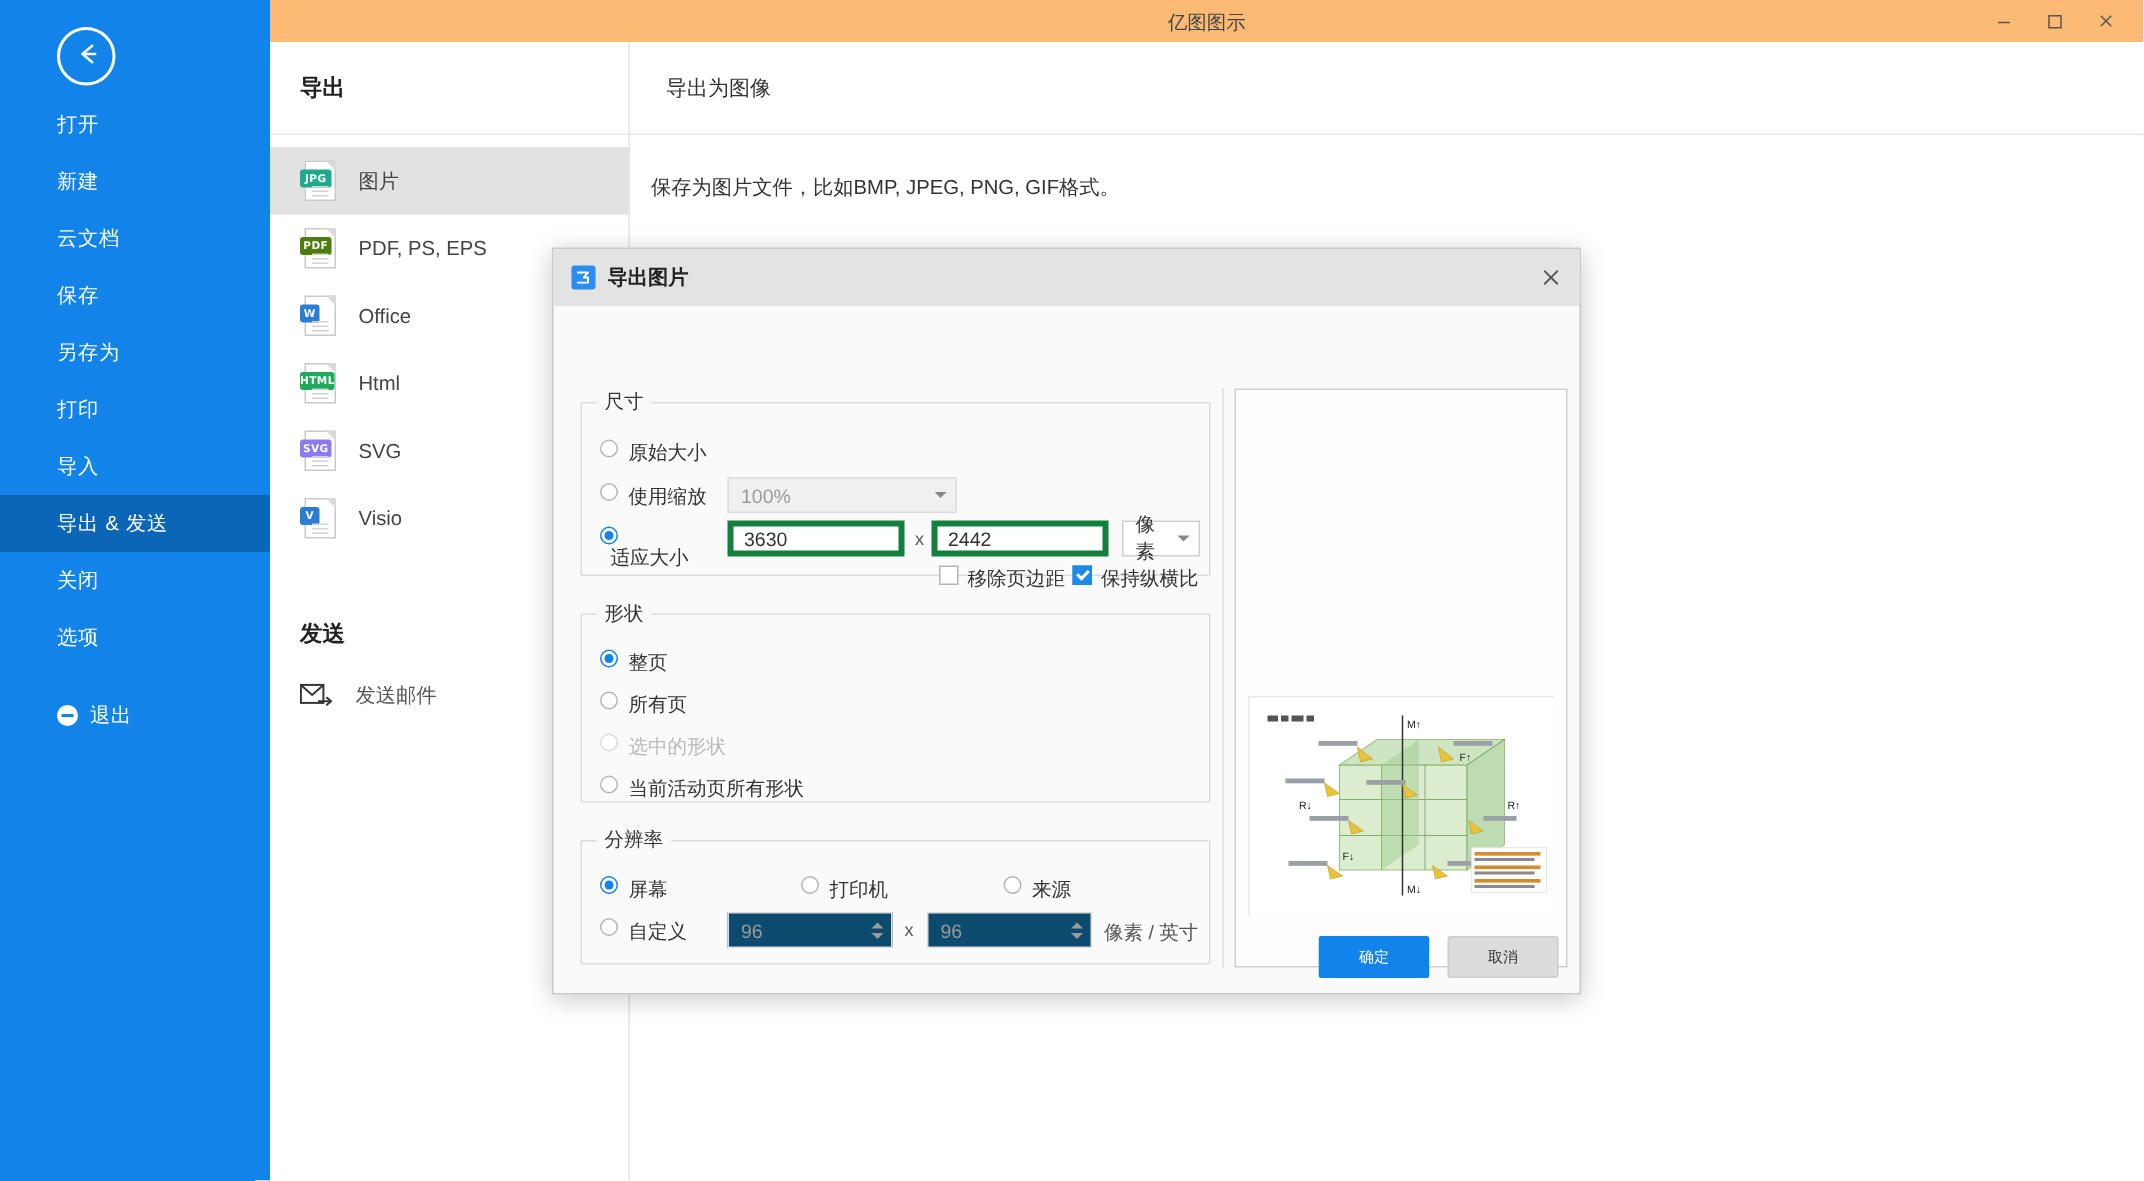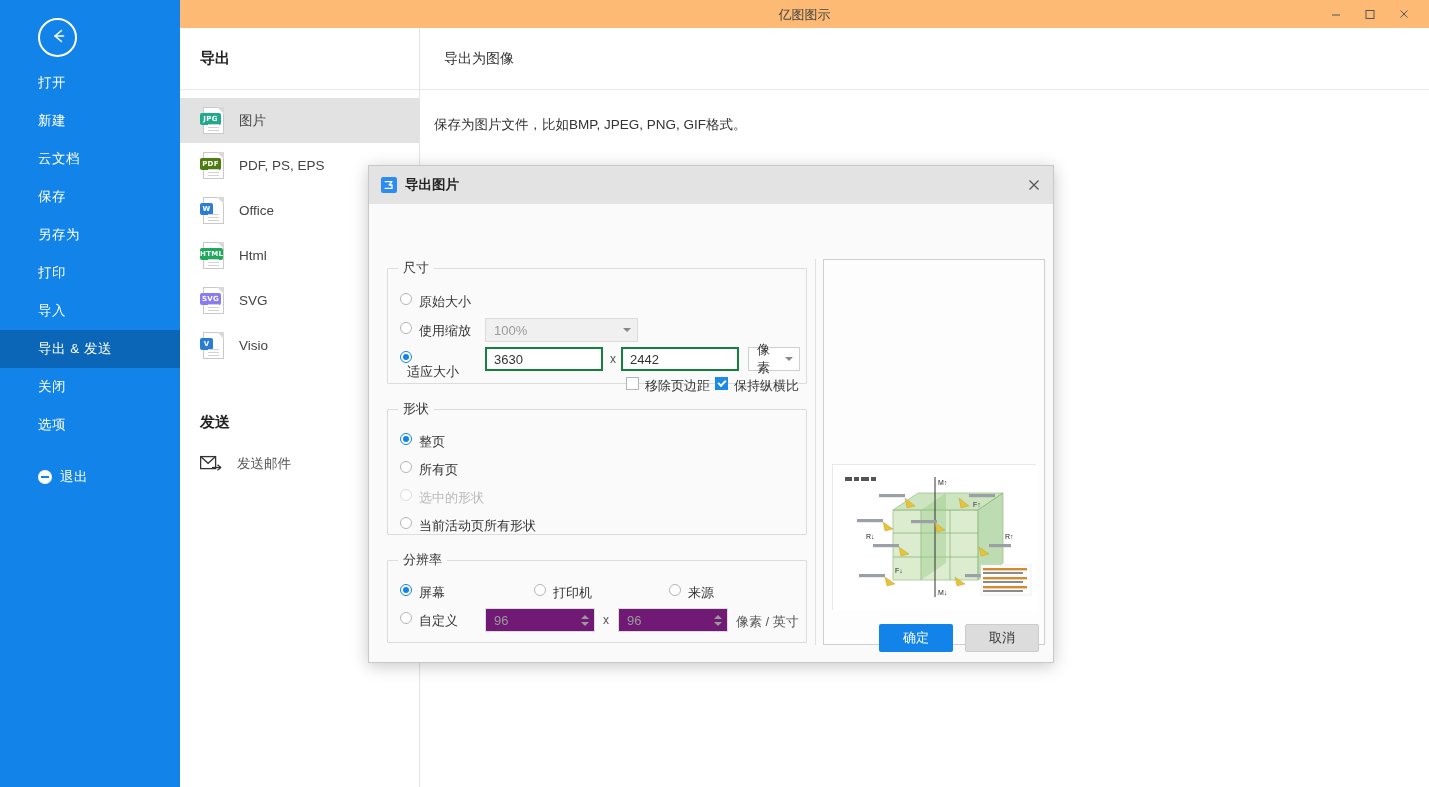--- a/index.html
+++ b/index.html
@@ -171,34 +171,34 @@
     display:inline-flex;align-items:center;justify-content:center;
   }
   .cbox.on{ background:#1e8ae8; border-color:#1e8ae8; }
   .cbox.on:after{
     content:""; width:6px; height:3px; border-left:2px solid #fff; border-bottom:2px solid #fff;
     transform:rotate(-45deg); margin-top:-2px;
   }
   .clabel{ margin-left:6px; font-size:13px; color:#333; }
 
   input.txt{
-    height:24px; border:2px solid #15803d; background:#fff; padding:0 7px;
+    height:24px; border:4px solid #15803d; background:#fff; padding:0 7px;
     font-family:inherit; font-size:13px; color:#333; outline:none;
   }
 
   .combo{
     height:24px; border:1px solid #dcdcdc; background:#f0f0f0; color:#9a9a9a;
     display:flex; align-items:center; padding:0 6px 0 8px; font-size:13px;
     justify-content:space-between;
   }
   .combo.act{ background:#fff; border-color:#cfcfcf; color:#333; }
   .caret{ width:0;height:0;border-left:4px solid transparent;border-right:4px solid transparent;border-top:4px solid #888; margin-left:6px; }
 
   .spin{
-    height:24px; border:1px solid #dcdcdc; background:#701a75;
+    height:24px; border:1px solid #dcdcdc; background:#0c4a6e;
     display:flex; align-items:center; padding:0 2px 0 8px; font-size:13px; color:#9a9a9a;
     justify-content:space-between;
   }
   .spinarrows{ display:flex; flex-direction:column; gap:3px; padding-right:3px; }
   .sa-up{width:0;height:0;border-left:4px solid transparent;border-right:4px solid transparent;border-bottom:4px solid #9a9a9a;}
   .sa-dn{width:0;height:0;border-left:4px solid transparent;border-right:4px solid transparent;border-top:4px solid #9a9a9a;}
 
   .xsep{ font-size:12px; color:#555; }
   .unitlbl{ font-size:13px; color:#555; }
 
@@ -210,21 +210,21 @@
   #divline{ position:absolute; left:446px; top:55px; width:1px; height:386px; background:#e0e0e0; }
   #thumb{
     position:absolute; left:8px; bottom:34px; width:204px; height:146px;
     background:#ffffff; border:1px solid #e8e8e8;
   }
 
   
   #dlgfoot{ position:absolute; right:14px; bottom:12px; display:flex; gap:12px; }
   .btn{
     width:74px;height:28px;display:flex;align-items:center;justify-content:center;
-    font-size:13px; border-radius:2px; border:1px solid transparent;
+    font-size:10px; border-radius:2px; border:1px solid transparent;
   }
   .btn.primary{ background:#1283e8; color:#fff; }
   .btn.secondary{ background:#dcdcdc; color:#333; border-color:#cccccc; }
 </style>
 </head>
 <body>
 
 <div id="sidebar">
   <div id="backbtn">
     <span>

